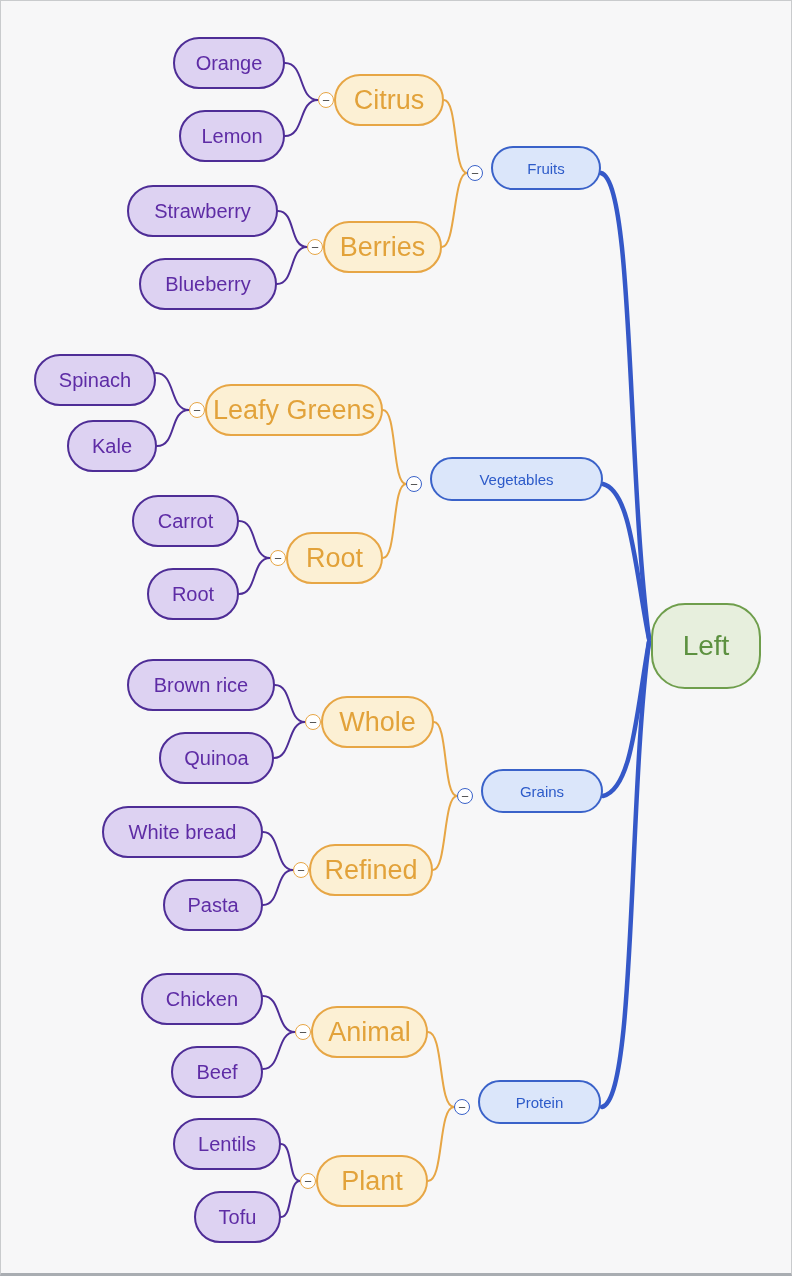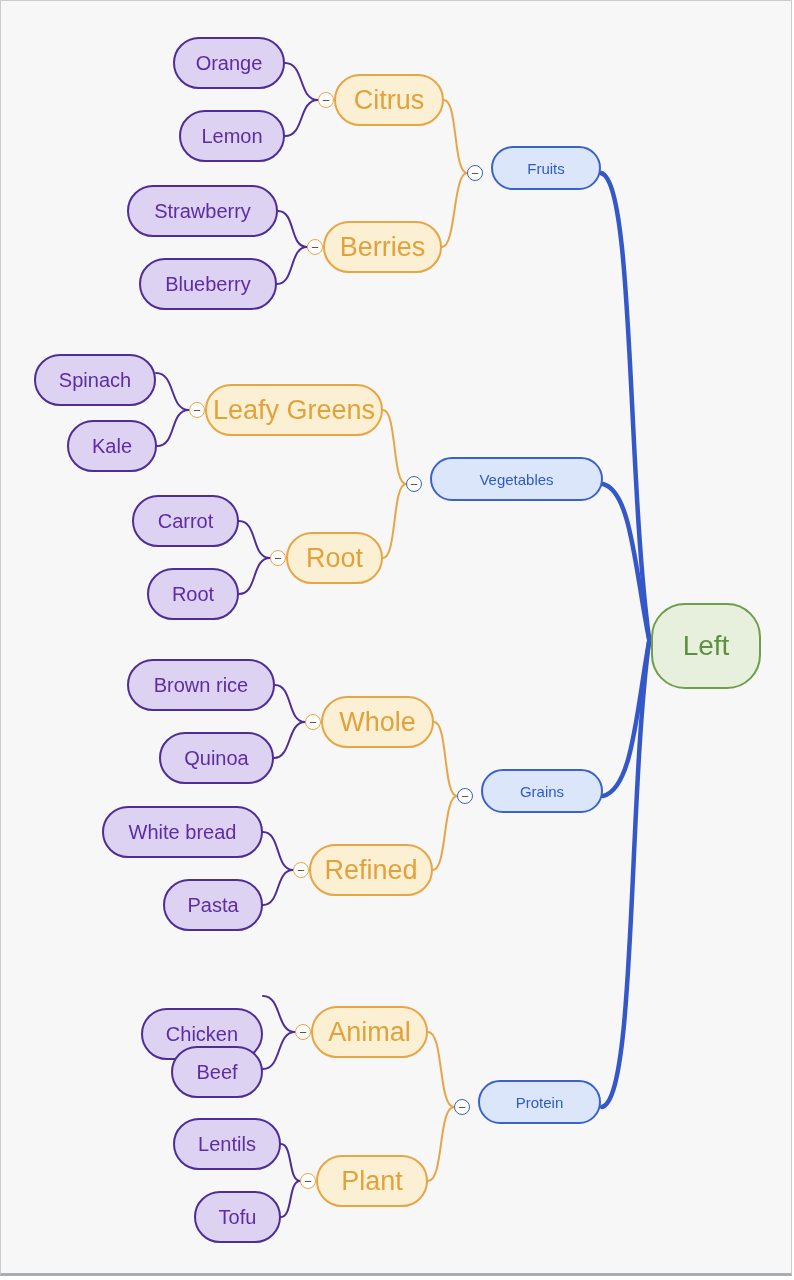--- a/index.html
+++ b/index.html
@@ -144,21 +144,21 @@
     </div>
   <div class="node l3" style="left:158px;top:731px;width:115px;">
       <span>Quinoa</span>
     </div>
   <div class="node l3" style="left:101px;top:805px;width:161px;">
       <span>White bread</span>
     </div>
   <div class="node l3" style="left:162px;top:878px;width:100px;">
       <span>Pasta</span>
     </div>
-  <div class="node l3" style="left:140px;top:1007px;width:122px;">
+  <div class="node l3" style="left:140px;top:972px;width:122px;">
       <span>Chicken</span>
     </div>
   <div class="node l3" style="left:170px;top:1045px;width:92px;">
       <span>Beef</span>
     </div>
   <div class="node l3" style="left:172px;top:1117px;width:108px;">
       <span>Lentils</span>
     </div>
   <div class="node l3" style="left:193px;top:1190px;width:87px;">
       <span>Tofu</span>

